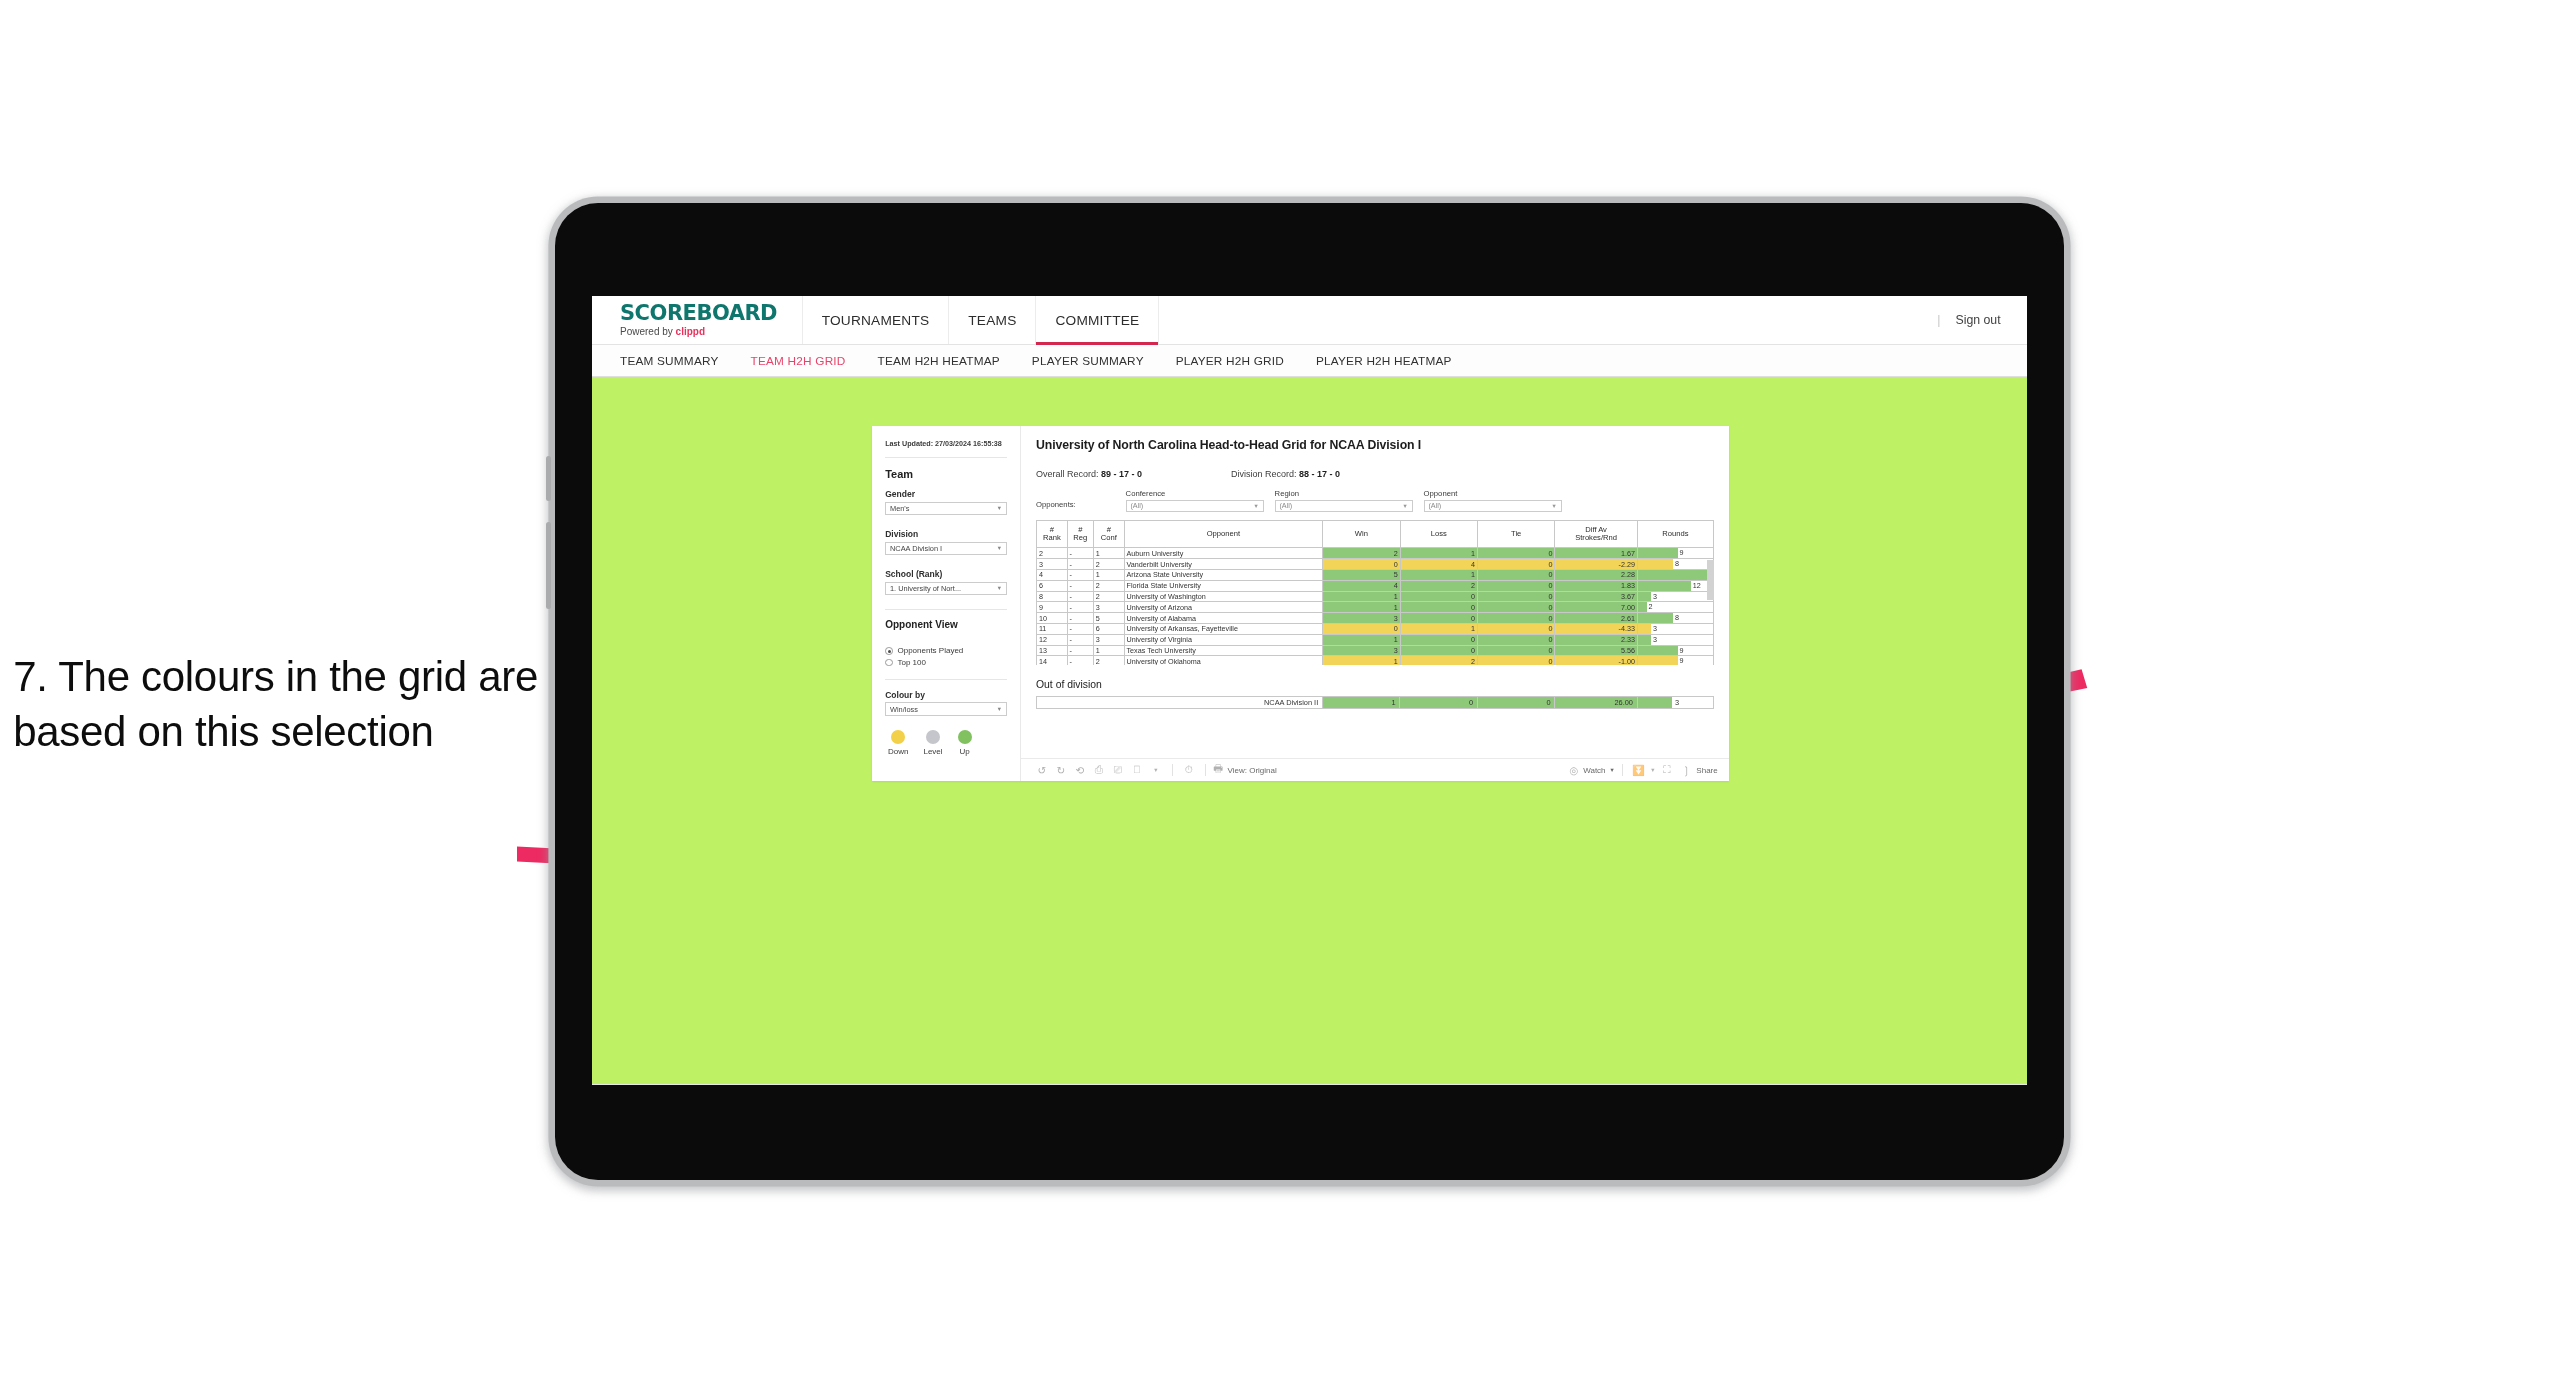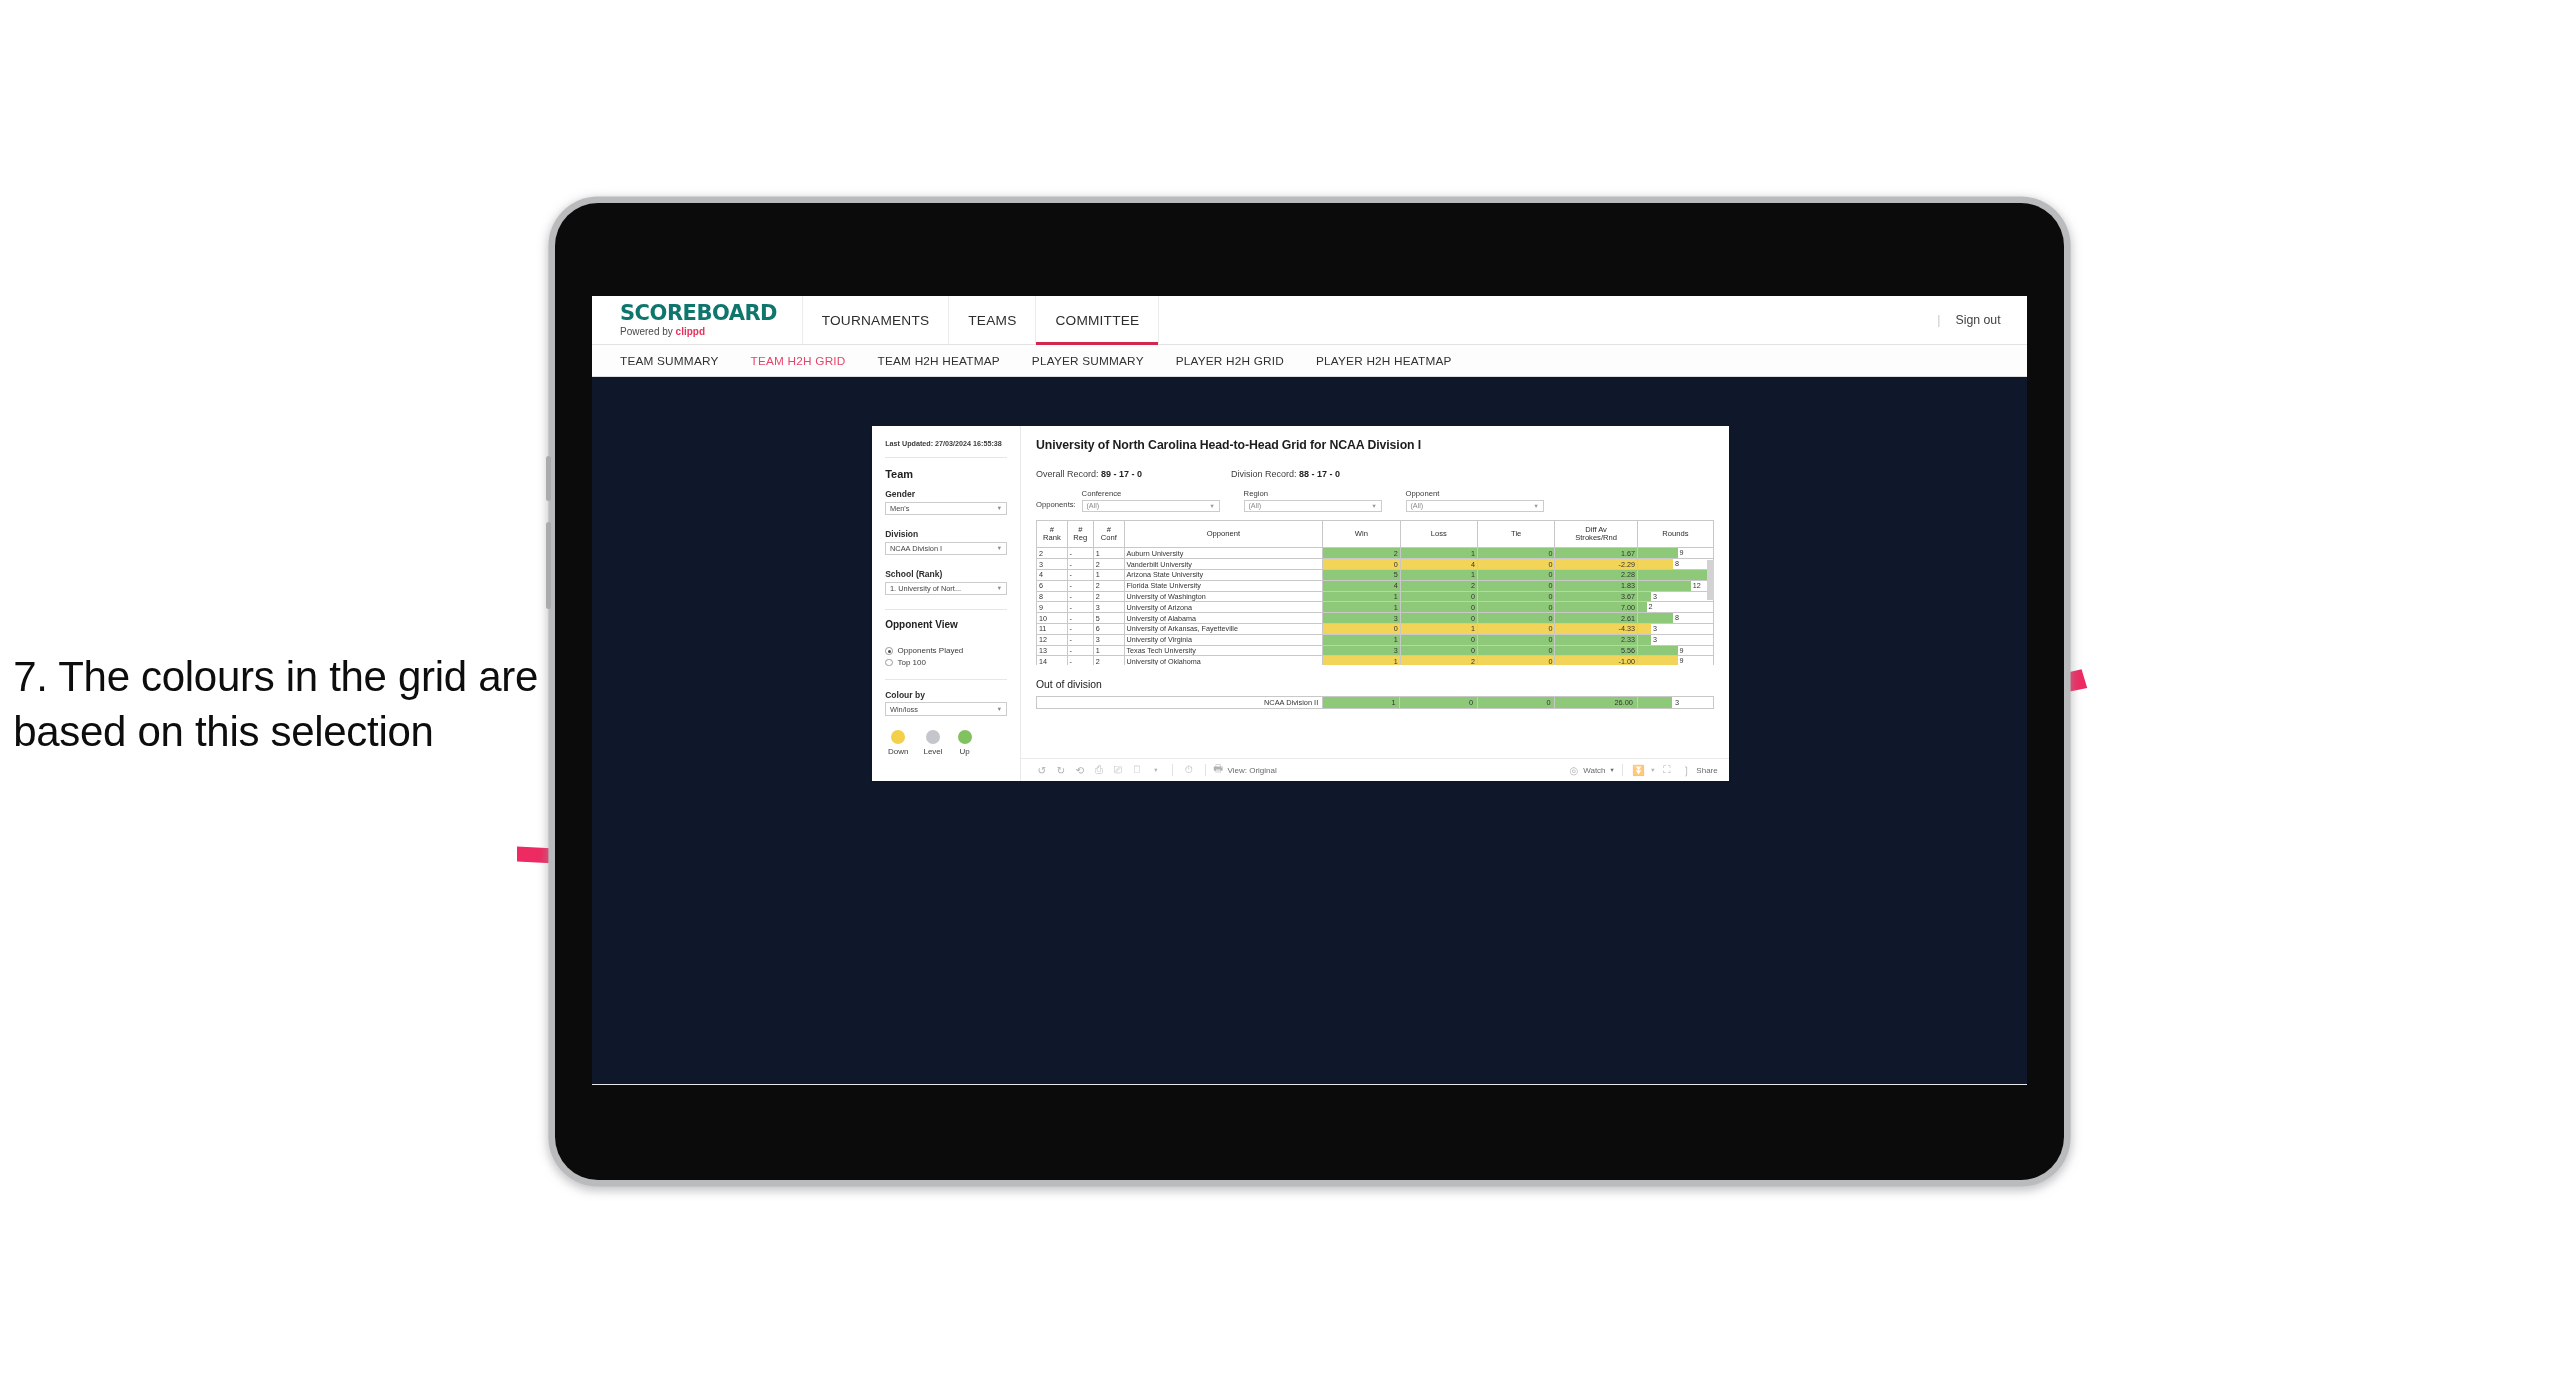--- a/index.html
+++ b/index.html
@@ -95,21 +95,21 @@
     height: 32px; background:#fdfdfd; display:flex; align-items:center;
     padding-left: 28px; gap: 32px;
     border-bottom: 0.9px solid #dedede;
   }
   #subnav .sub {
     font-size: 11.8px; color:#313131; letter-spacing:0.2px; cursor:pointer;
   }
   #subnav .sub.active { color:#e8446b; }
 
   
-  #canvas { position:relative; height: calc(100% - 82px); background:#0f172a; }
+  #canvas { position:relative; height: calc(100% - 82px); background:#bef264; }
 
   #viz {
     position:absolute; left: 280px; top: 49px;
     width: 857px; height: 355px;
     background:#ffffff;
     box-shadow: 0 0.9px 1.9px rgba(0,0,0,.09);
     display:flex;
   }
 
   
@@ -325,21 +325,21 @@
                 <b>89 - 17 - 0</b>
               </span>
               <span>
                 <span>Division Record:</span>
                 <b>88 - 17 - 0</b>
               </span>
             </div>
 
             <div id="filters">
               <div class="oplab">Opponents:</div>
-              <div id="filter-groups" style="display:flex; gap:24px;">
+              <div id="filter-groups" style="display:flex; gap:11px;margin-left:44px;">
                   <div class="fgroup">
                     <div class="flab">Conference</div>
                     <div class="fsel">
                       <span>(All)</span>
                       <span class="car">▼</span>
                     </div>
                   </div>
                   <div class="fgroup">
                     <div class="flab">Region</div>
                     <div class="fsel">

